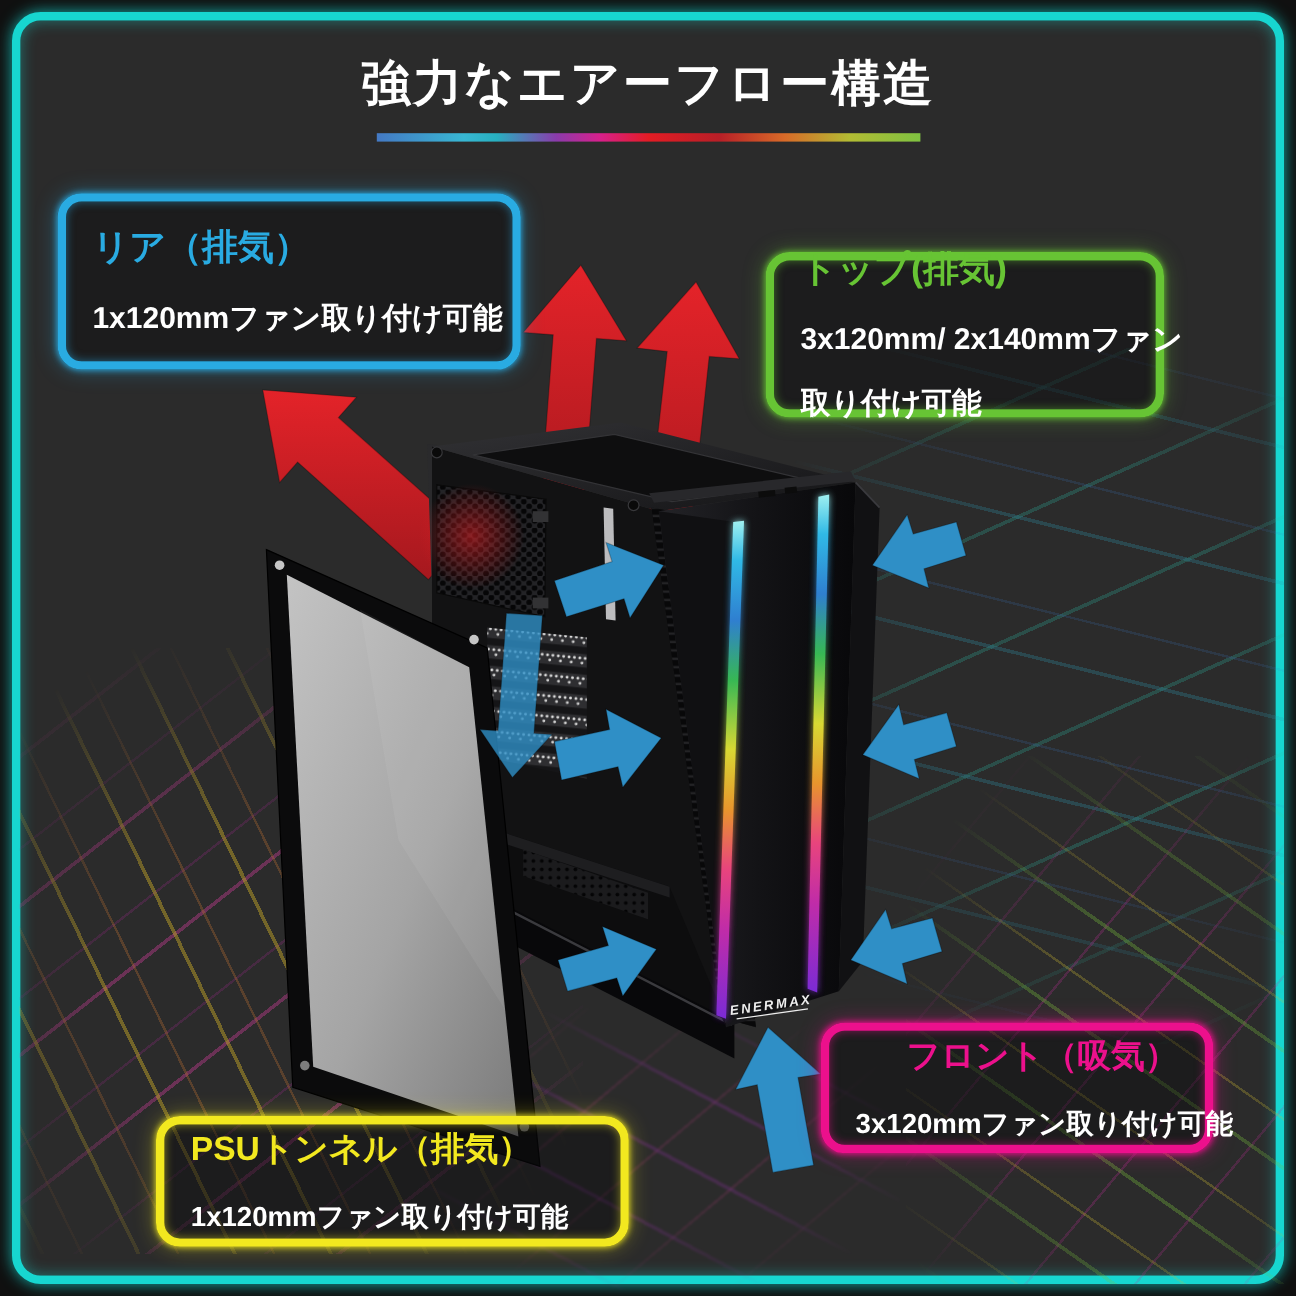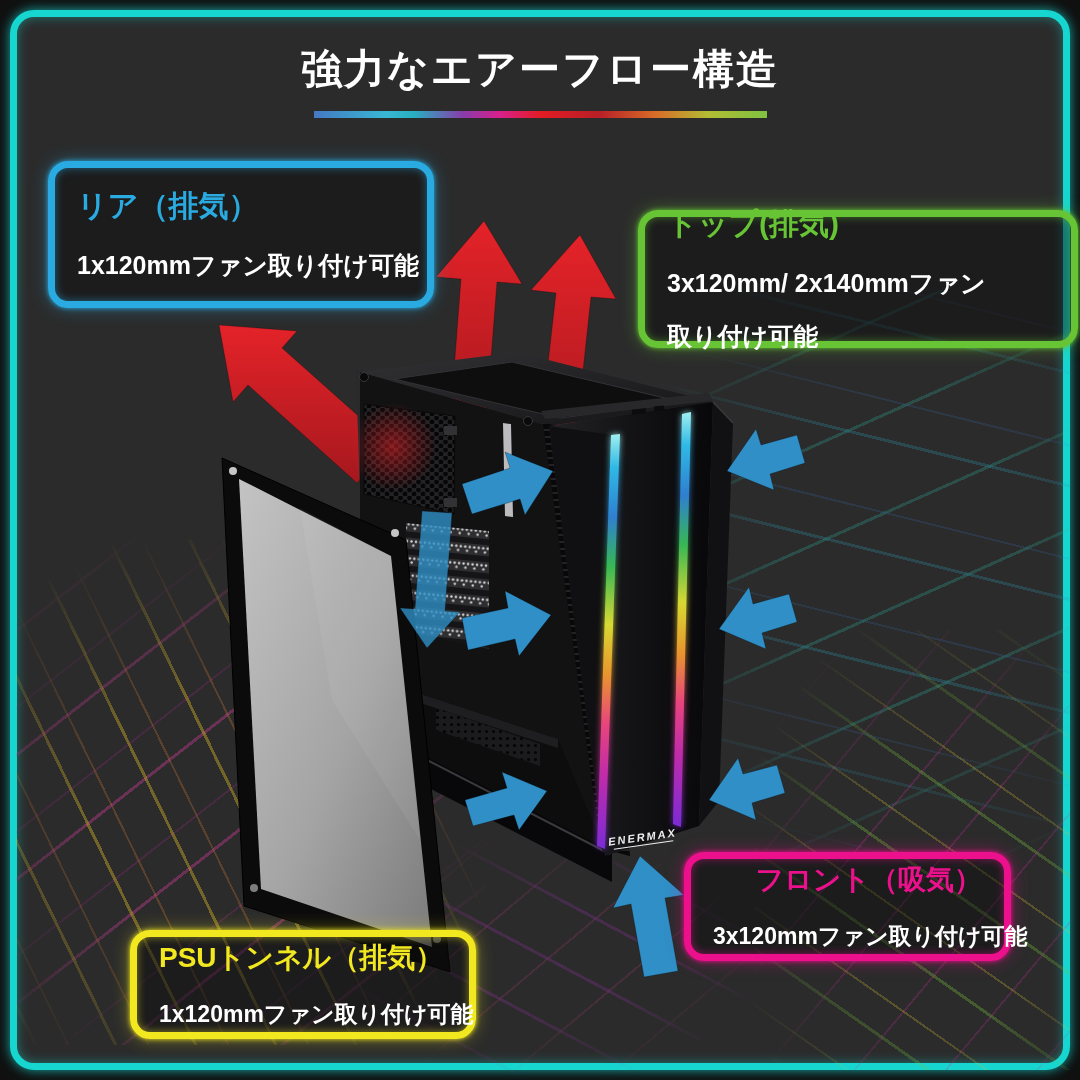--- a/index.html
+++ b/index.html
@@ -38,23 +38,23 @@
   .title{position:absolute;top:42px;left:0;right:0;text-align:center;z-index:3;
          font-size:41px;font-weight:700;color:#fff;letter-spacing:2px;}
   .title-underline{position:absolute;top:111px;left:314px;width:453px;height:7px;z-index:3;
     background:linear-gradient(90deg,#4479c4 0%,#38b7d3 16%,#27b0c0 22%,#8a3bab 33%,#d7208c 41%,#e31c24 50%,#b81f27 63%,#d86a28 75%,#b3bc33 87%,#7fc241 100%);}
   .nbox{position:absolute;z-index:4;display:flex;flex-direction:column;justify-content:center;
         padding:10px 22px;box-sizing:border-box;border:7px solid #6d28d9;border-radius:20px;
         background:rgba(12,12,14,.45);}
   .box-title{font-size:30px;font-weight:700;margin-bottom:4px;white-space:nowrap;}
   .box-line{font-size:25px;font-weight:700;color:#fff;white-space:nowrap;line-height:1.42;margin-top:17px;}
   #rear-box{left:48px;top:161px;width:386px;height:147px;}
-  #top-box{left:638px;top:210px;width:440px;height:138px;}
+  #top-box{left:638px;top:210px;width:332px;height:138px;}
   #front-box{left:684px;top:852px;width:327px;height:109px;text-align:right;}
-  #psu-box{left:130px;top:930px;width:346px;height:109px;}
+  #psu-box{left:130px;top:930px;width:394px;height:109px;}
   #front-box .box-title,#psu-box .box-title{font-size:28px;}
   #front-box .box-line,#psu-box .box-line{font-size:23px;}
 </style>
 </head>
 <body>
 
 <div class="frame" style="border-color: rgb(23, 214, 208);"></div>
 
 <div class="tr" id="tr-left"></div>
 <div class="tr" id="tr-right"></div>

